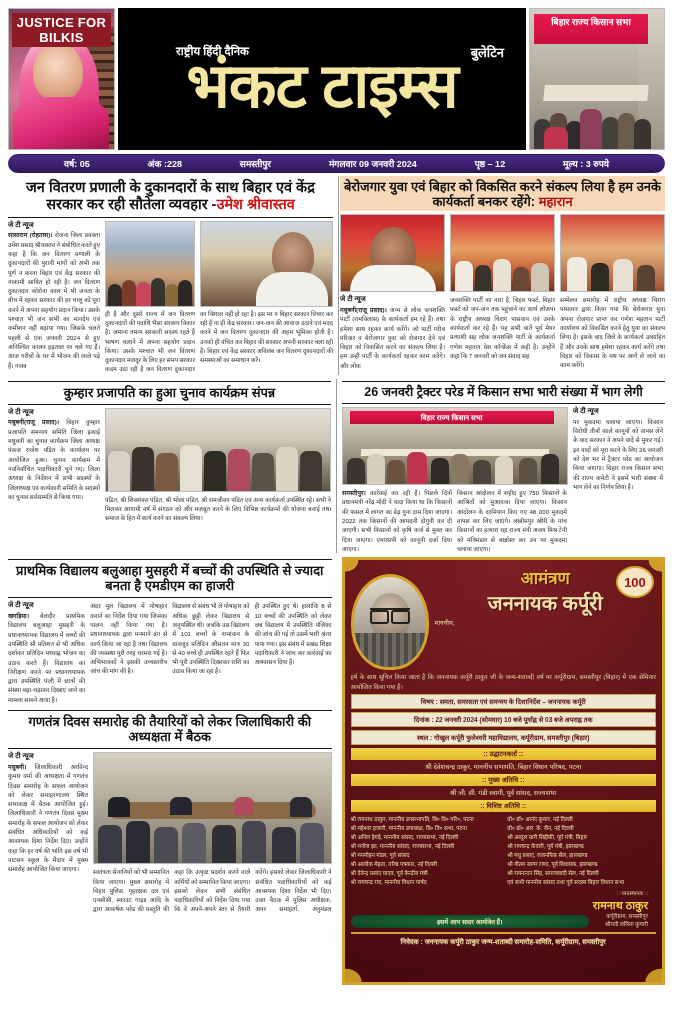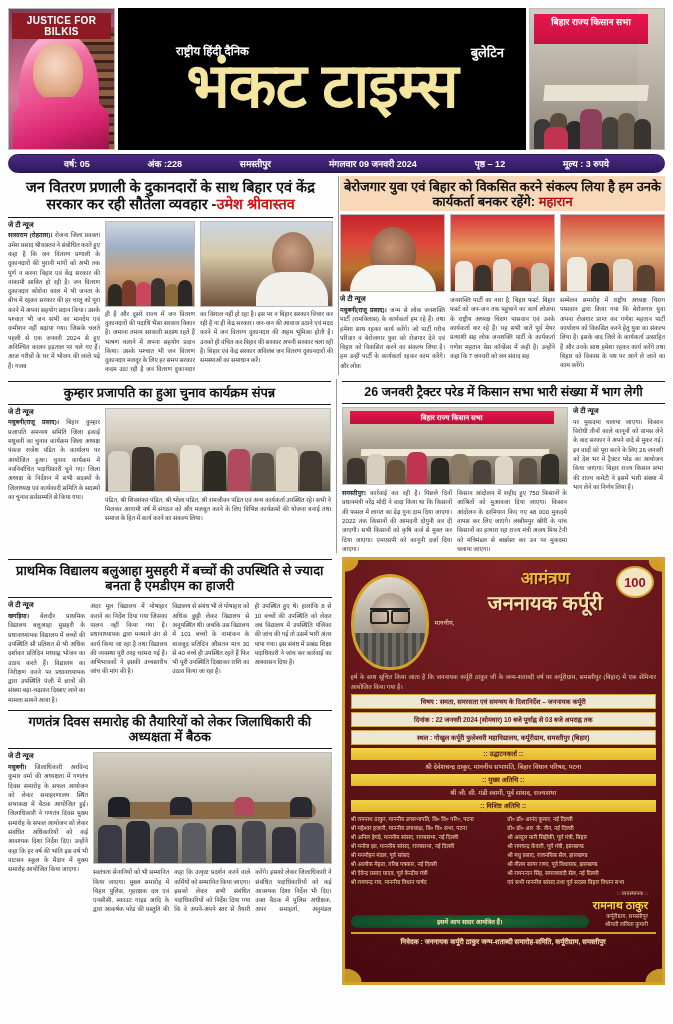--- a/index.html
+++ b/index.html
@@ -28,21 +28,21 @@
     width: 107px;
     border: 2px solid #1a1a6e;
     position: relative;
     overflow: hidden;
     background: linear-gradient(170deg,#7a3d5e 0%, #b05a7a 25%, #d8789a 55%, #8a4a63 100%);
   }
   .mh-photo-left .bilkis-banner {
     position: absolute; top: 4px; left: 3px; right: 3px;
     background: #8e1a24;
     color: #fff;
-    font-size: 10px;
+    font-size: 13px;
     font-weight: bold;
     text-align: center;
     padding: 2px 4px;
     letter-spacing: .3px;
     z-index: 3;
   }
   .mh-photo-left .shelf {
     position: absolute; right: 0; top: 18px; bottom: 0; width: 34px;
     background: repeating-linear-gradient(180deg,#6a4630 0 6px,#3b2516 6px 9px,#8a5e3c 9px 15px,#2d1b10 15px 18px);
     opacity: .92;

